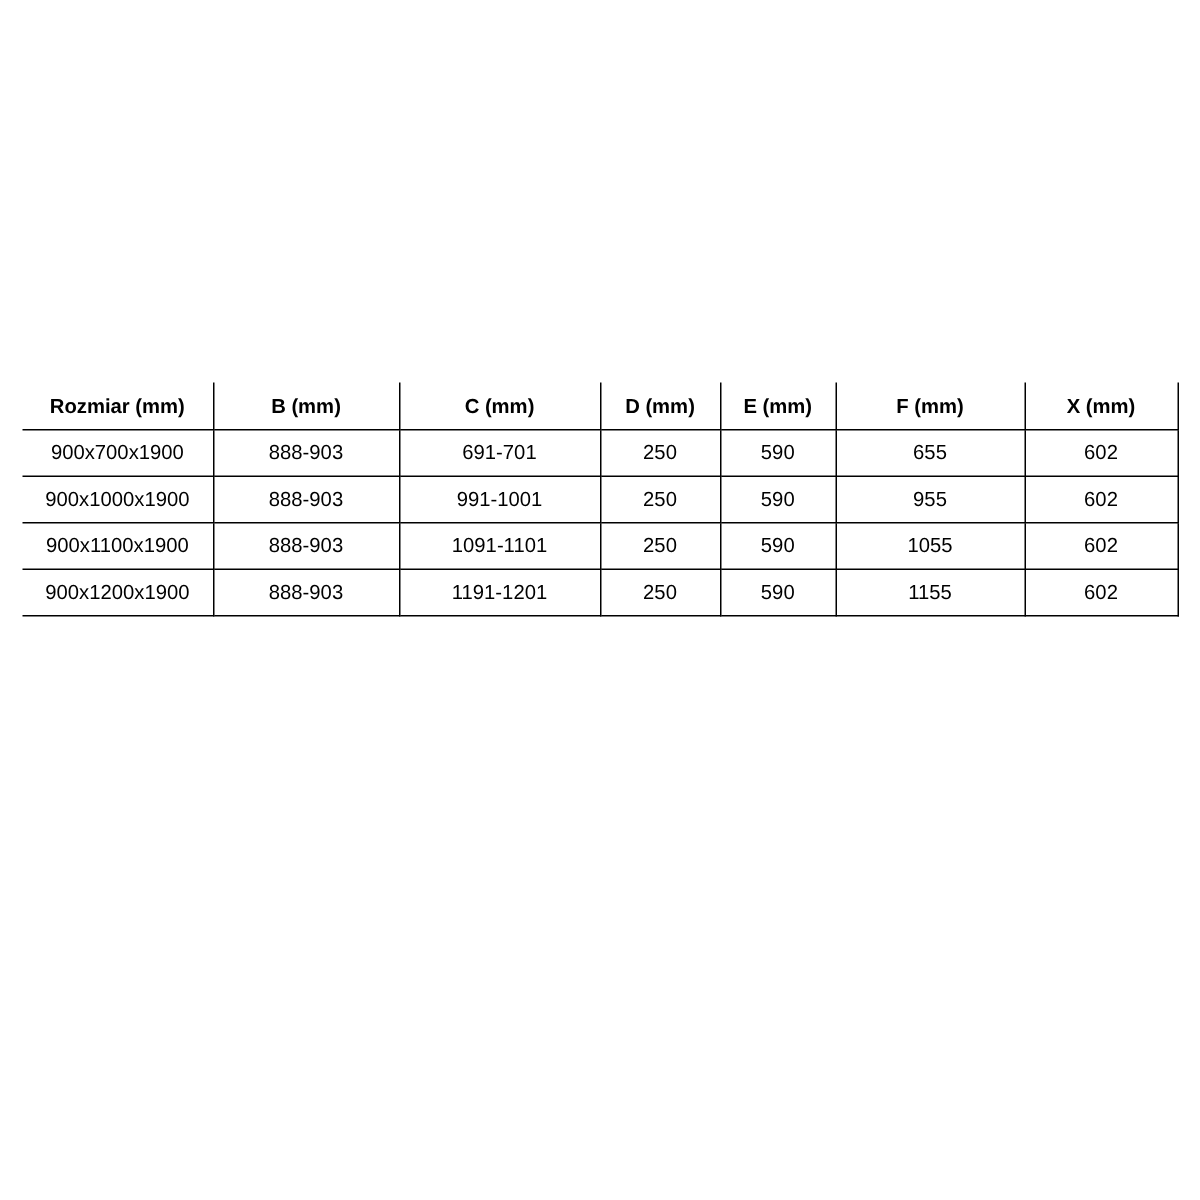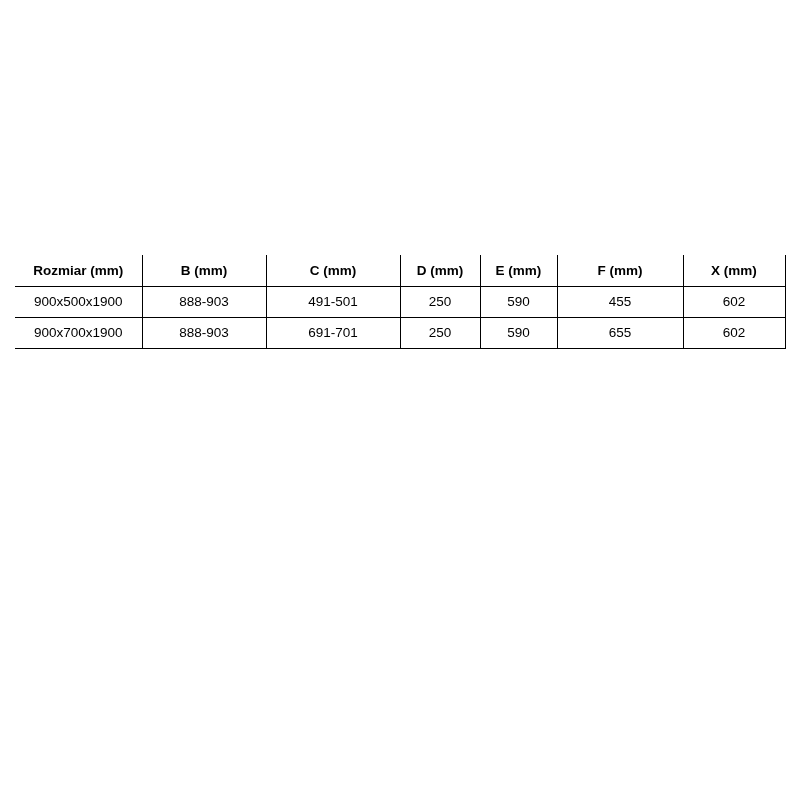--- a/index.html
+++ b/index.html
@@ -72,33 +72,51 @@
           <th>B (mm)</th>
           <th>C (mm)</th>
           <th>D (mm)</th>
           <th>E (mm)</th>
           <th>F (mm)</th>
           <th>X (mm)</th>
         </tr>
       </thead>
       <tbody>
         <tr>
-          <td>900x500x1900</td>
-          <td>888-903</td>
-          <td>491-501</td>
-          <td>250</td>
-          <td>590</td>
-          <td>455</td>
-          <td>602</td>
-        </tr>
-        <tr>
           <td>900x700x1900</td>
           <td>888-903</td>
           <td>691-701</td>
           <td>250</td>
           <td>590</td>
           <td>655</td>
           <td>602</td>
         </tr>
+        <tr>
+          <td>900x1000x1900</td>
+          <td>888-903</td>
+          <td>991-1001</td>
+          <td>250</td>
+          <td>590</td>
+          <td>955</td>
+          <td>602</td>
+        </tr>
+        <tr>
+          <td>900x1100x1900</td>
+          <td>888-903</td>
+          <td>1091-1101</td>
+          <td>250</td>
+          <td>590</td>
+          <td>1055</td>
+          <td>602</td>
+        </tr>
+        <tr>
+          <td>900x1200x1900</td>
+          <td>888-903</td>
+          <td>1191-1201</td>
+          <td>250</td>
+          <td>590</td>
+          <td>1155</td>
+          <td>602</td>
+        </tr>
       </tbody>
     </table>
   </div>
 </div>
 
 </body></html>

